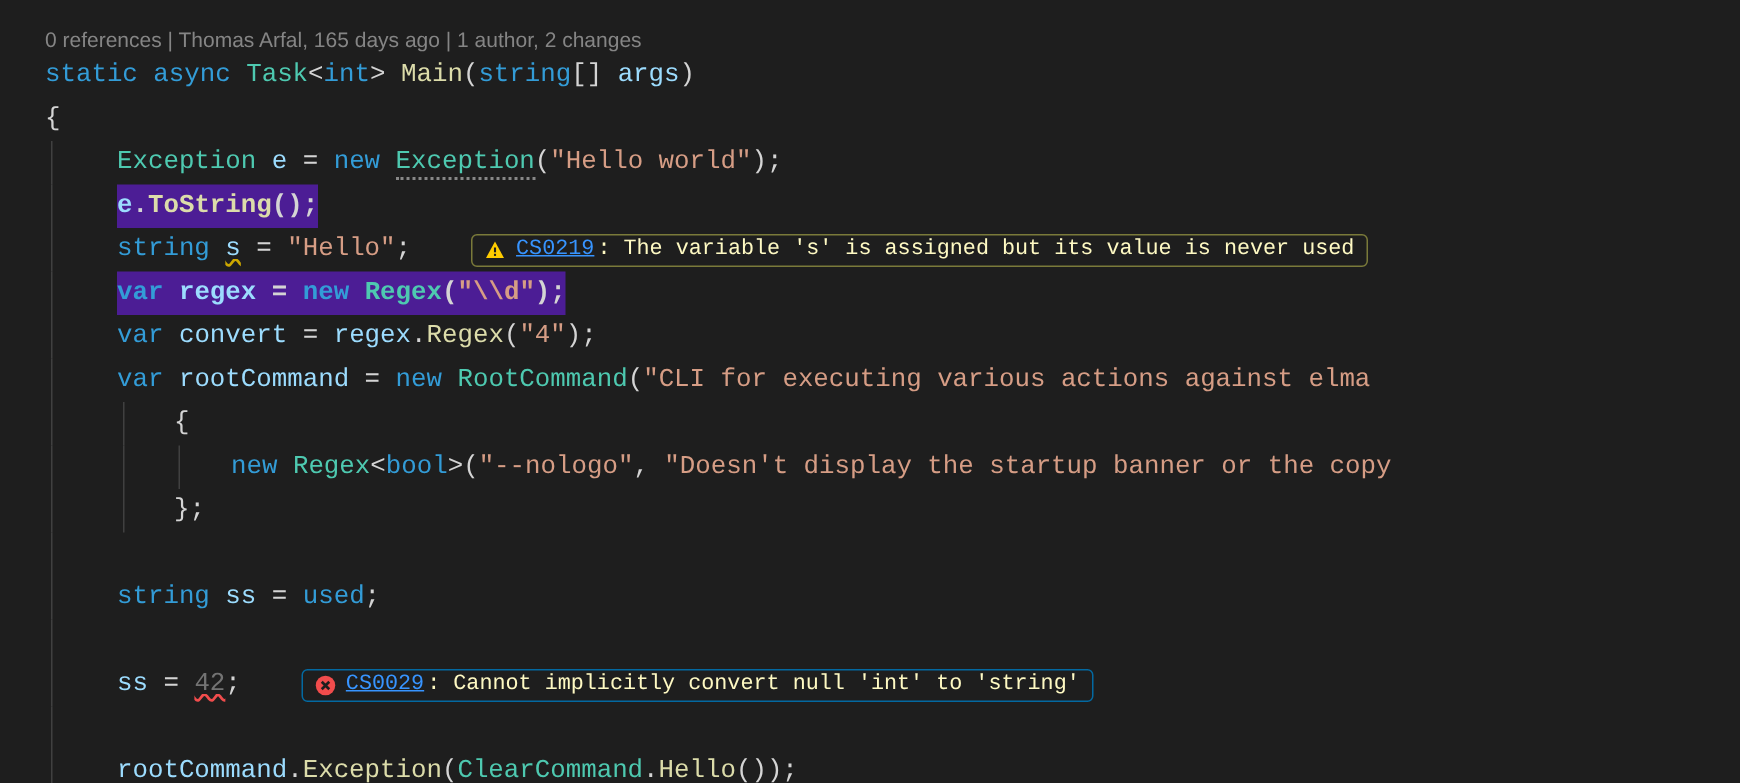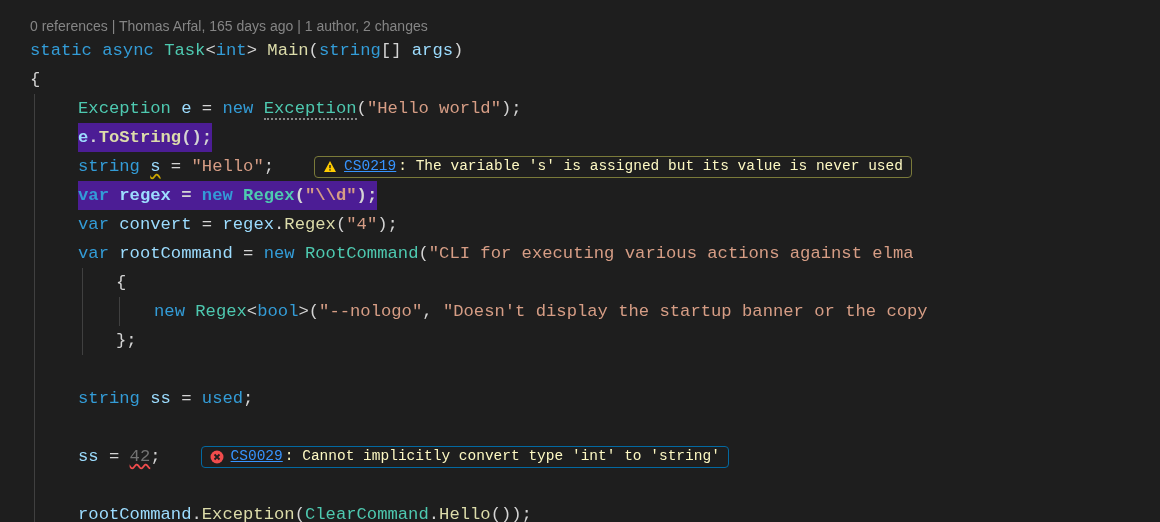--- a/index.html
+++ b/index.html
@@ -186,21 +186,21 @@
     <span class="var">ss</span><span class="op"> = </span><span class="num underline-err">42</span><span class="punc">;</span>
   </span>
   <span class="inline-diag diag-err">
     <span class="diag-icon">
       <svg width="14" height="14" viewBox="0 0 14 14">
           <circle cx="7" cy="7" r="6.5" fill="#f14c4c"></circle>
           <path d="M4.5 4.5 L9.5 9.5 M9.5 4.5 L4.5 9.5" stroke="#1e1e1e" stroke-width="1.8"></path>
         </svg>
     </span>
     <span class="diag-code">CS0029</span>
-    <span class="diag-msg">: Cannot implicitly convert type 'int' to 'string'</span>
+    <span class="diag-msg">: Cannot implicitly convert null 'int' to 'string'</span>
   </span>
 </div>
 
 <div class="line">
   <div class="guide g1"></div>
 </div>
 
 <div class="line">
   <div class="guide g1"></div>
   <span class="code" style="padding-left:48px;">

